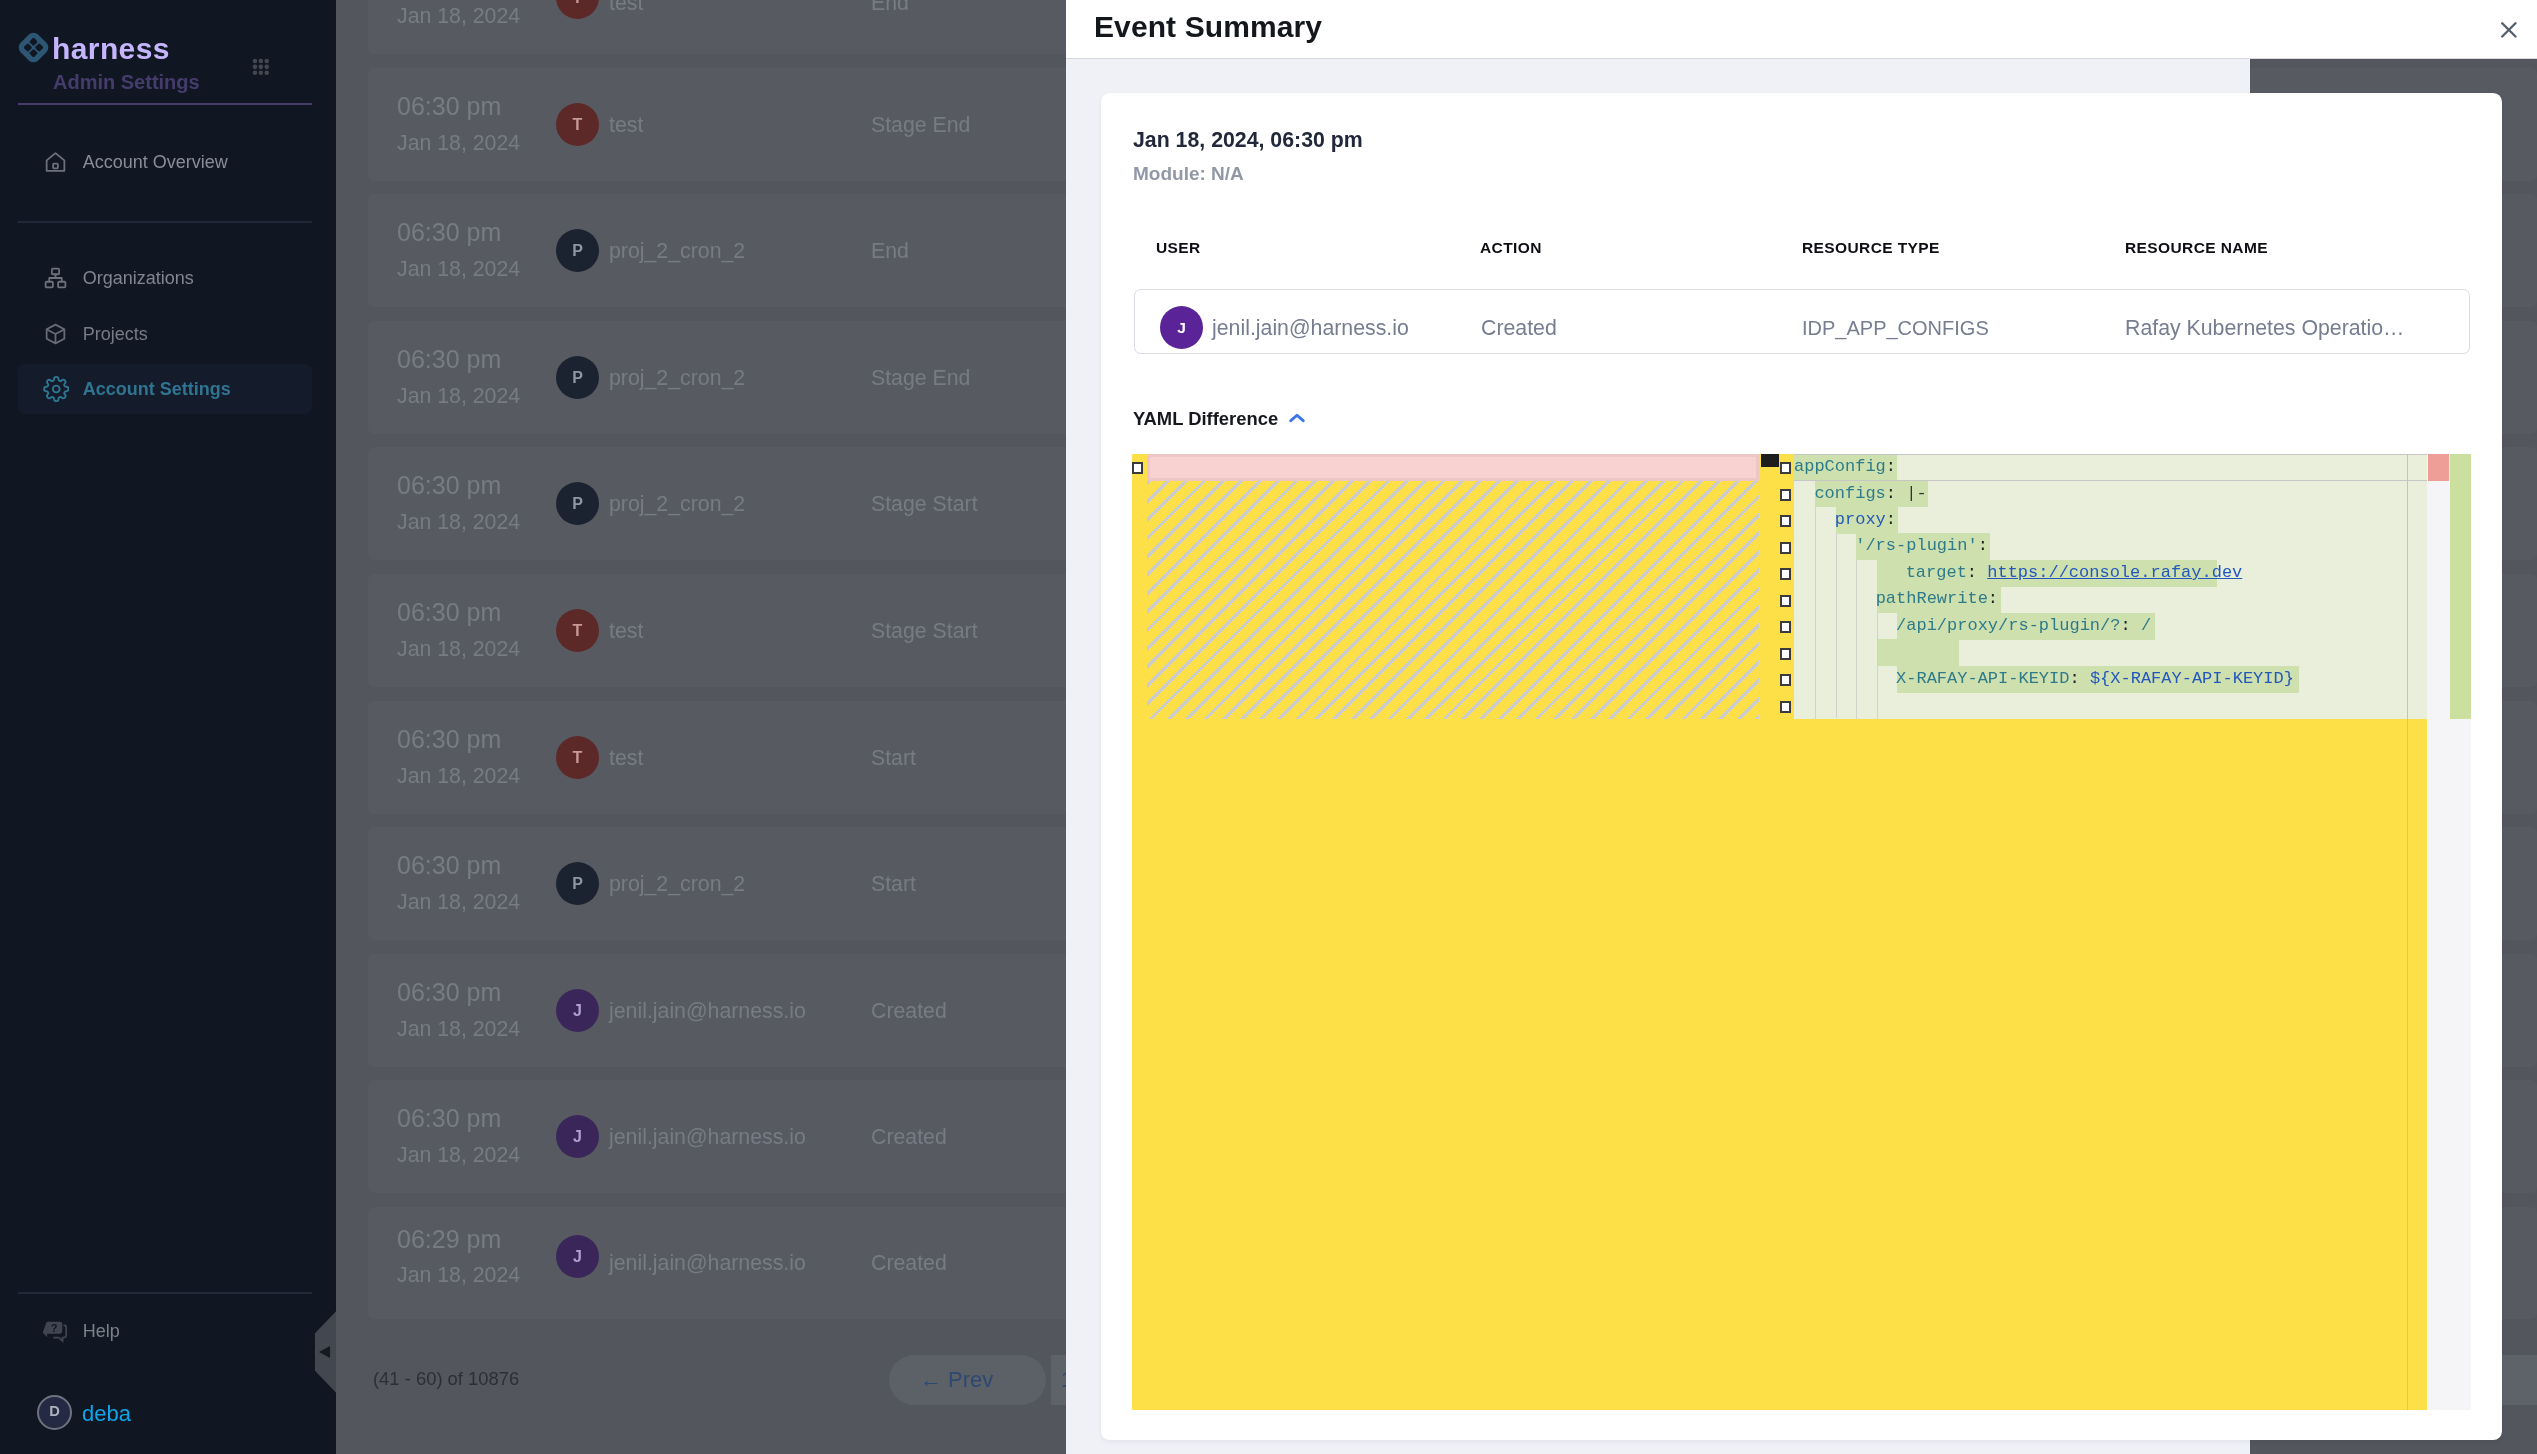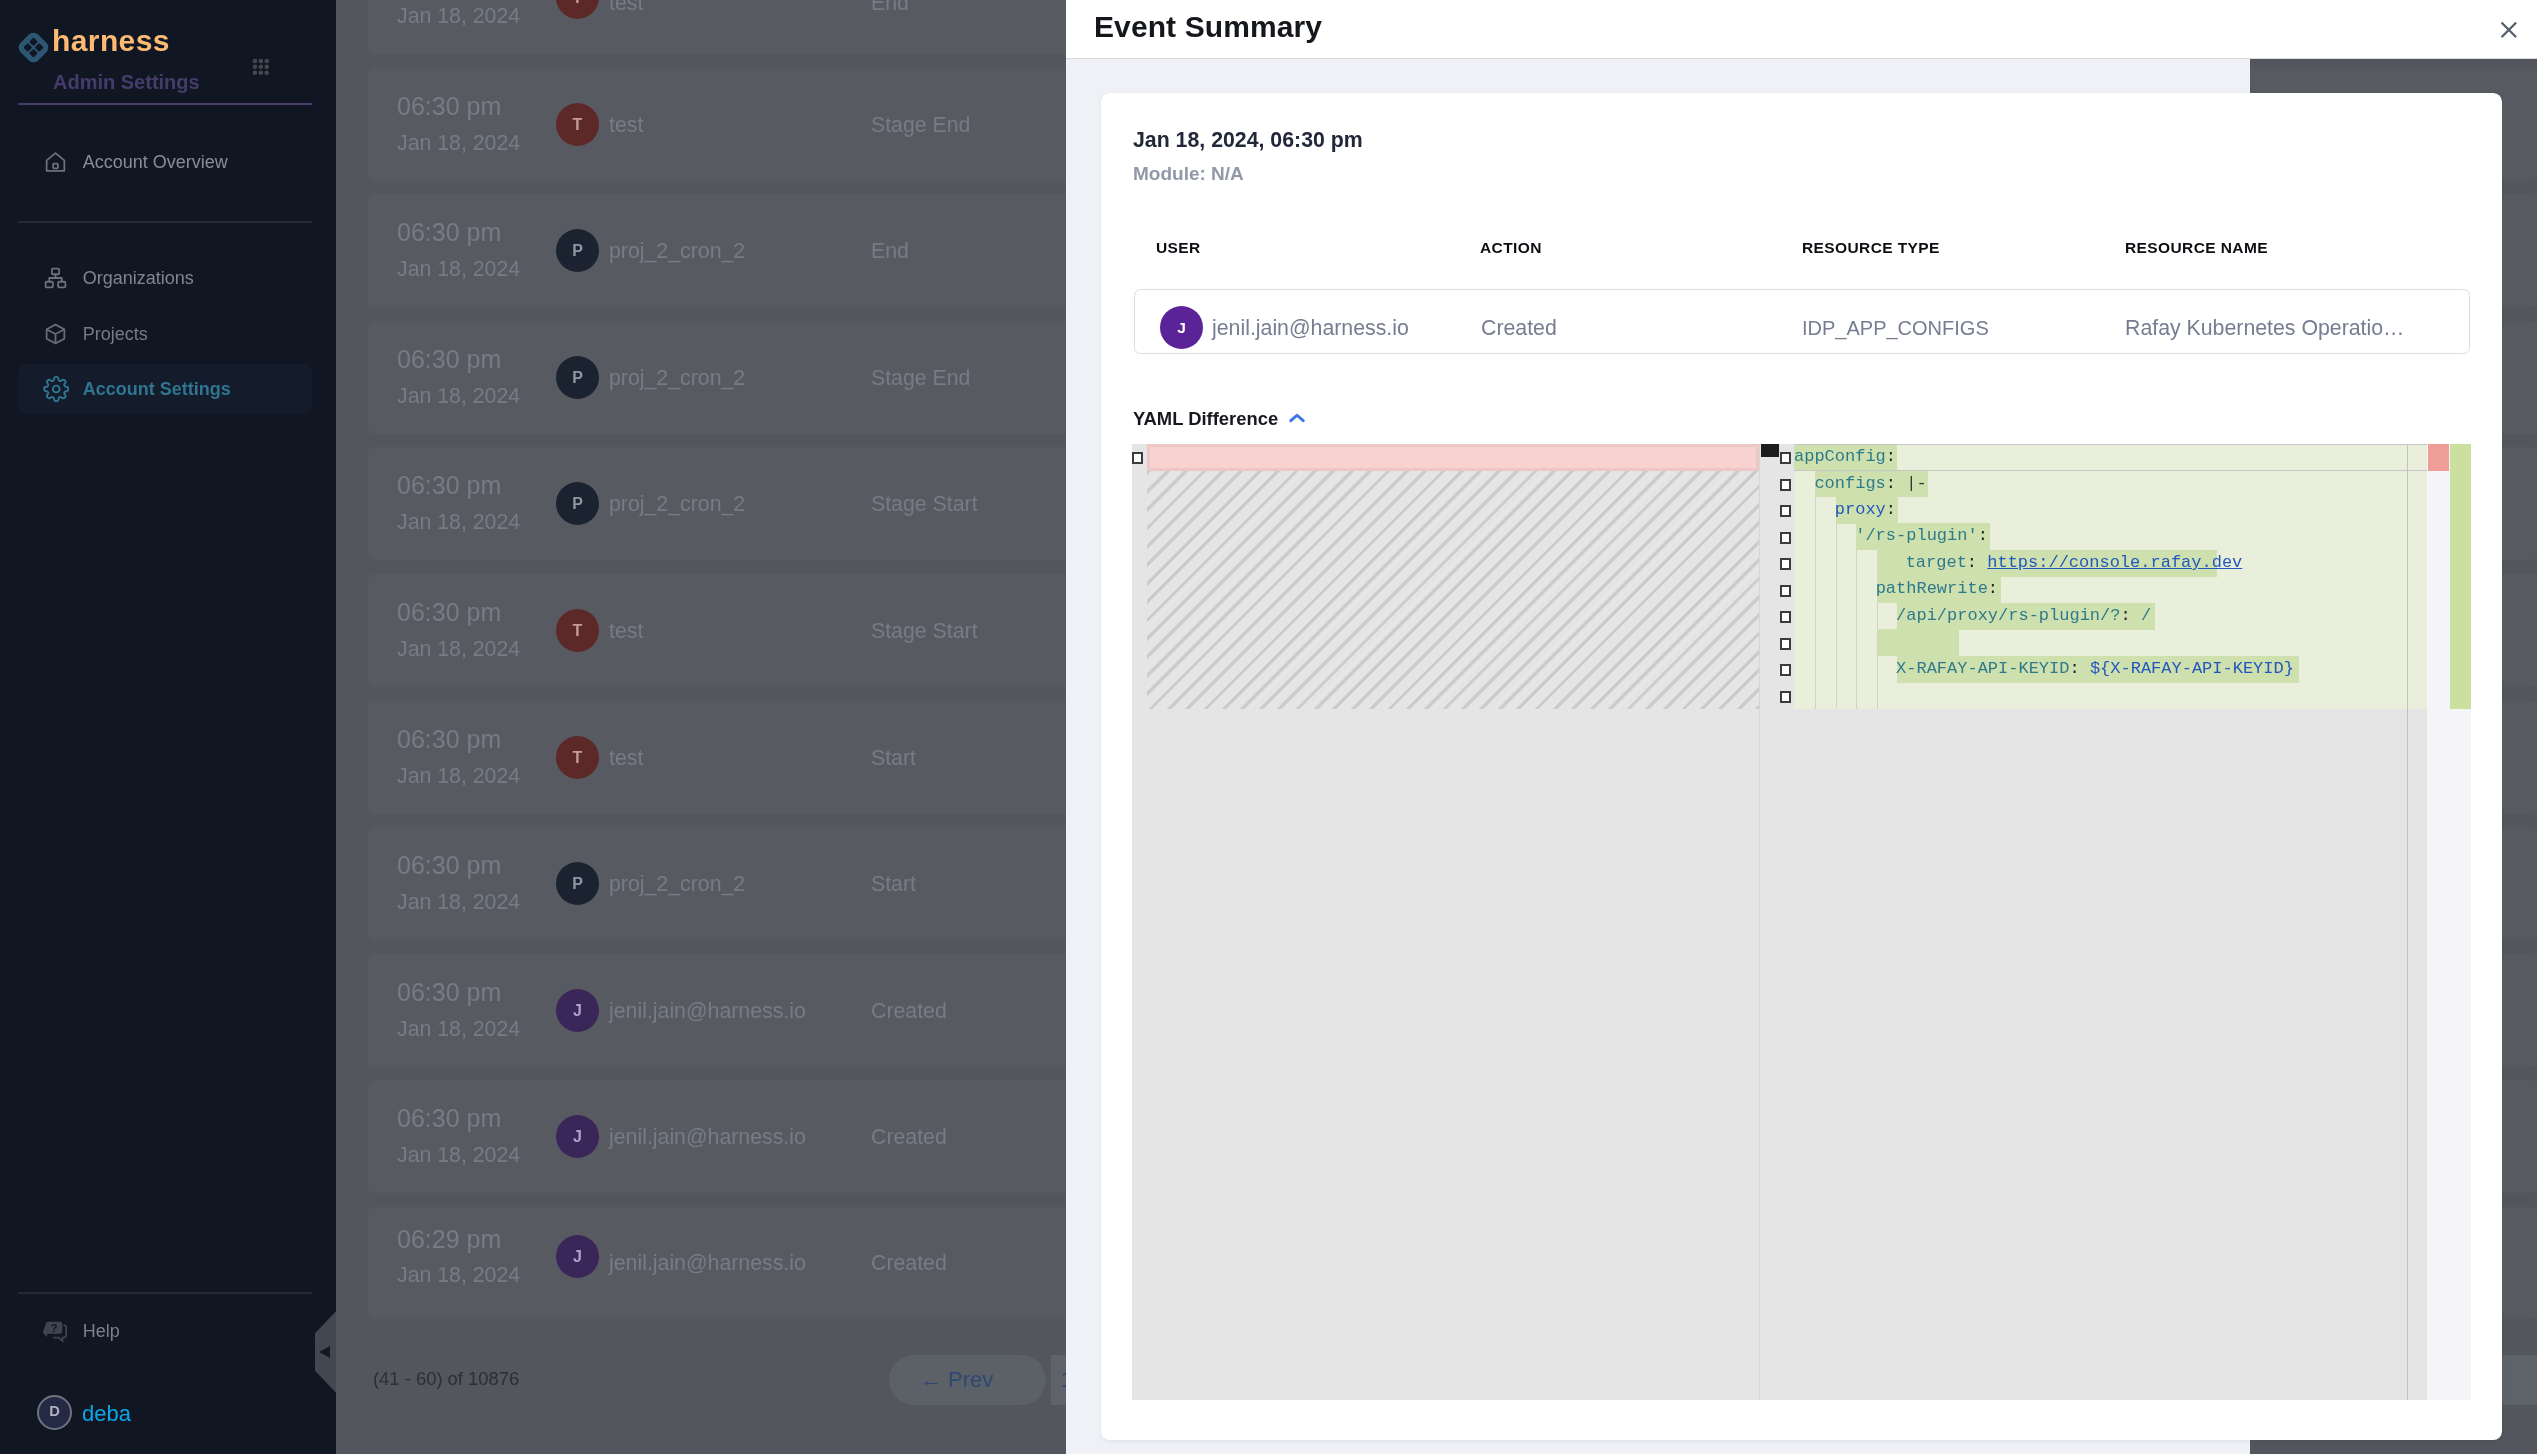--- a/index.html
+++ b/index.html
@@ -29,21 +29,21 @@
   
   #drawer { position:absolute; left:1066px; top:0; width:1184px; height:1454px; background:#f0f1f6; }
   #dhead { position:absolute; left:0; top:0; width:1472px; height:59px; background:#ffffff; border-bottom:1.5px solid #d8d8dd; }
   #dtitle { position:absolute; left:28px; top:9.6px; font-size:30px; font-weight:700; color:#14171c; letter-spacing:0.1px; }
   #card { position:absolute; left:35px; top:93px; width:1401px; height:1347px; background:#ffffff; border-radius:8.8px; box-shadow:0 1.5px 4.4px rgba(40,41,61,0.06); }
 
   .hdrcell { position:absolute; top:146px; font-size:15.5px; font-weight:700; color:#0c0e13; letter-spacing:0.4px; }
   #rowbox { position:absolute; left:33px; top:196px; width:1336px; height:65px; border:1.5px solid #d9dbe7; border-radius:6.6px; }
 
   
-  #diff { position:absolute; left:31px; top:351px; width:1339px; height:956px; background:#e5e5e5; }
+  #diff { position:absolute; left:31px; top:361px; width:1339px; height:956px; background:#fde047; }
   .sq { position:absolute; width:11px; height:11.8px; border:2.2px solid #3c3c3c; background:#fff; }
   .gline { position:absolute; left:662px; width:634px; height:26.5px; background:#e9efdb; }
   .chl { position:absolute; height:26.5px; background:#cfe0af; }
   .code { position:absolute; left:662px; width:662px; height:26.5px; font-family:"Liberation Mono",monospace; font-size:17px; line-height:26.5px; white-space:pre; color:#1f1f1f; }
   .k { color:#2d7a8a; } .b { color:#2257bd; } .u { text-decoration:underline; }
   .ig { position:absolute; width:0.7px; background:#d2d2ca; }
 </style>
 </head>
 <body>
 
@@ -51,21 +51,21 @@
 
   <svg class="abs" style="left:16px;top:30px" width="35" height="35" viewBox="0 0 48 48">
     <g transform="rotate(45 24 24)">
       <rect x="7" y="7" width="34" height="34" rx="9" fill="#2c5673"></rect>
       <rect x="14.2" y="14.2" width="8.6" height="8.6" rx="1.8" fill="#101722"></rect>
       <rect x="25.2" y="14.2" width="8.6" height="8.6" rx="1.8" fill="#101722"></rect>
       <rect x="14.2" y="25.2" width="8.6" height="8.6" rx="1.8" fill="#101722"></rect>
       <rect x="25.2" y="25.2" width="8.6" height="8.6" rx="1.8" fill="#101722"></rect>
     </g>
   </svg>
-  <div class="abs" style="left:52px;top:24px;font-size:30px;font-weight:700;color:#fdba74;letter-spacing:0.4px;">harness</div>
+  <div class="abs" style="left:52px;top:32px;font-size:30px;font-weight:700;color:#c4b5fd;letter-spacing:0.4px;">harness</div>
   <div class="abs" style="left:53px;top:71px;font-size:20px;font-weight:600;color:#463c6c;">Admin Settings</div>
 
   <svg class="abs" style="left:252px;top:58px" width="17.7" height="17.7" viewBox="0 0 24 24">
     <g fill="#43484f">
       <circle cx="4" cy="4" r="3.1"></circle>
         <circle cx="12" cy="4" r="3.1"></circle>
         <circle cx="20" cy="4" r="3.1"></circle>
       <circle cx="4" cy="12" r="3.1"></circle>
         <circle cx="12" cy="12" r="3.1"></circle>
         <circle cx="20" cy="12" r="3.1"></circle>

